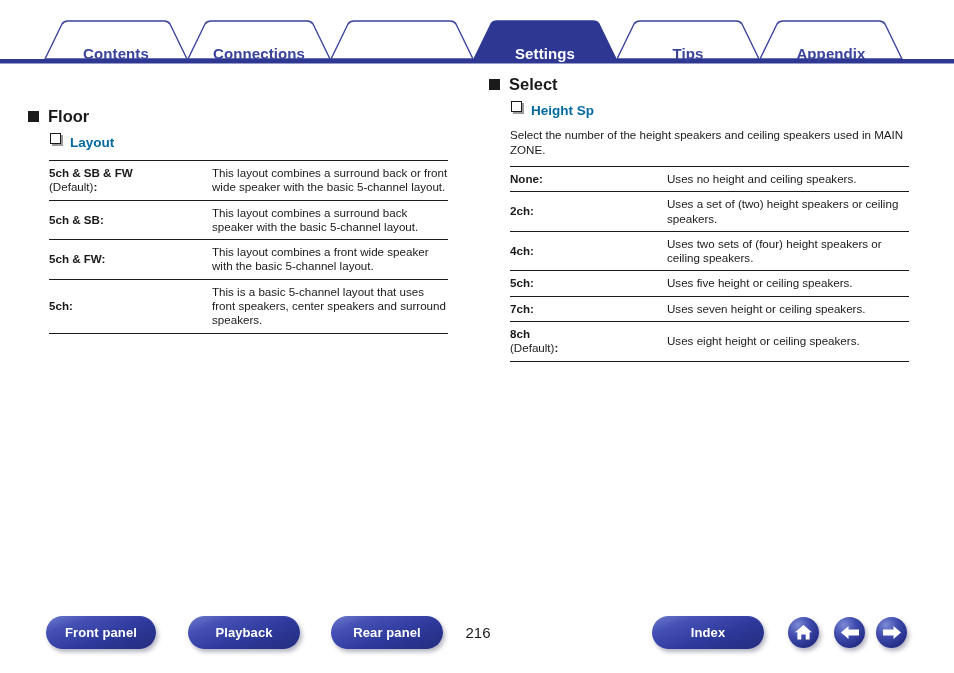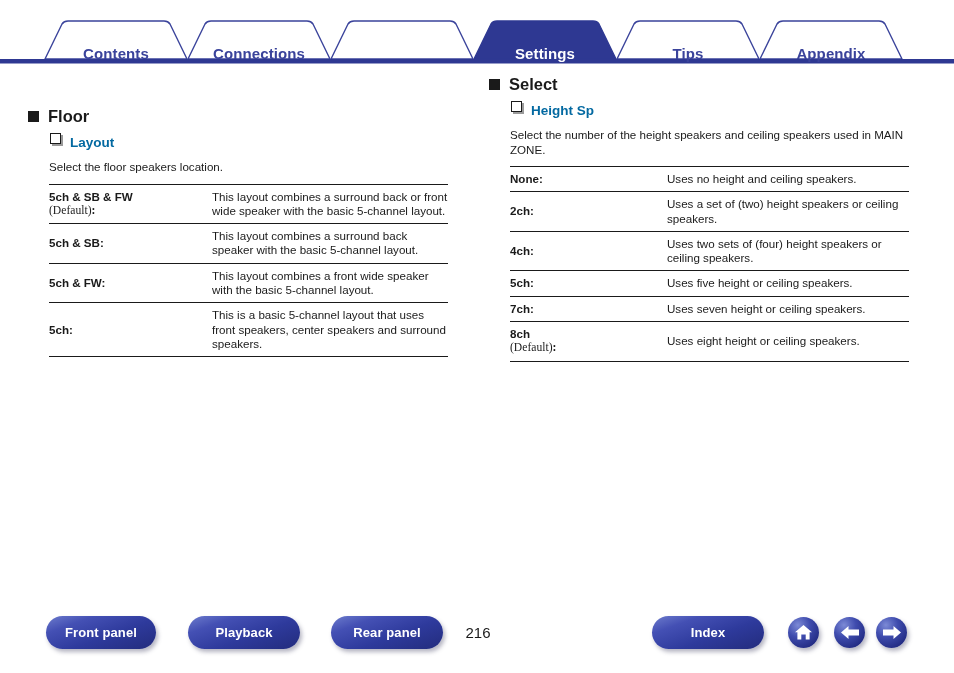--- a/index.html
+++ b/index.html
@@ -123,21 +123,20 @@
     width: 163px;
     padding-right: 8px;
   }
   td.desc {
     font-weight: normal;
     padding-left: 2px;
   }
   .default-note {
     font-weight: normal;
     display: block;
-    font-family: Liberation Serif, serif;
   }
   .default-note b { font-weight: bold; }
 
   
   .col-right table.opt td.term { width: 157px; }
 
   
   .footer {
     position: absolute;
     left: 0;
@@ -211,21 +210,20 @@
 
 <div class="col col-left">
   <div class="sec-title">
     <span class="sq-filled"></span>
     <span>Floor</span>
   </div>
   <div class="sub-title">
     <span class="sq-outline"></span>
     <span>Layout</span>
   </div>
-  <div class="intro">Select the floor speakers location.</div>
 
   <table class="opt">
     <tbody>
       <tr>
         <td class="term">
           <span>5ch &amp; SB &amp; FW</span>
           <span class="default-note"><span>(Default)</span><b>:</b></span>
         </td>
         <td class="desc">This layout combines a surround back or front wide speaker with the basic 5-channel layout.</td>
       </tr>

